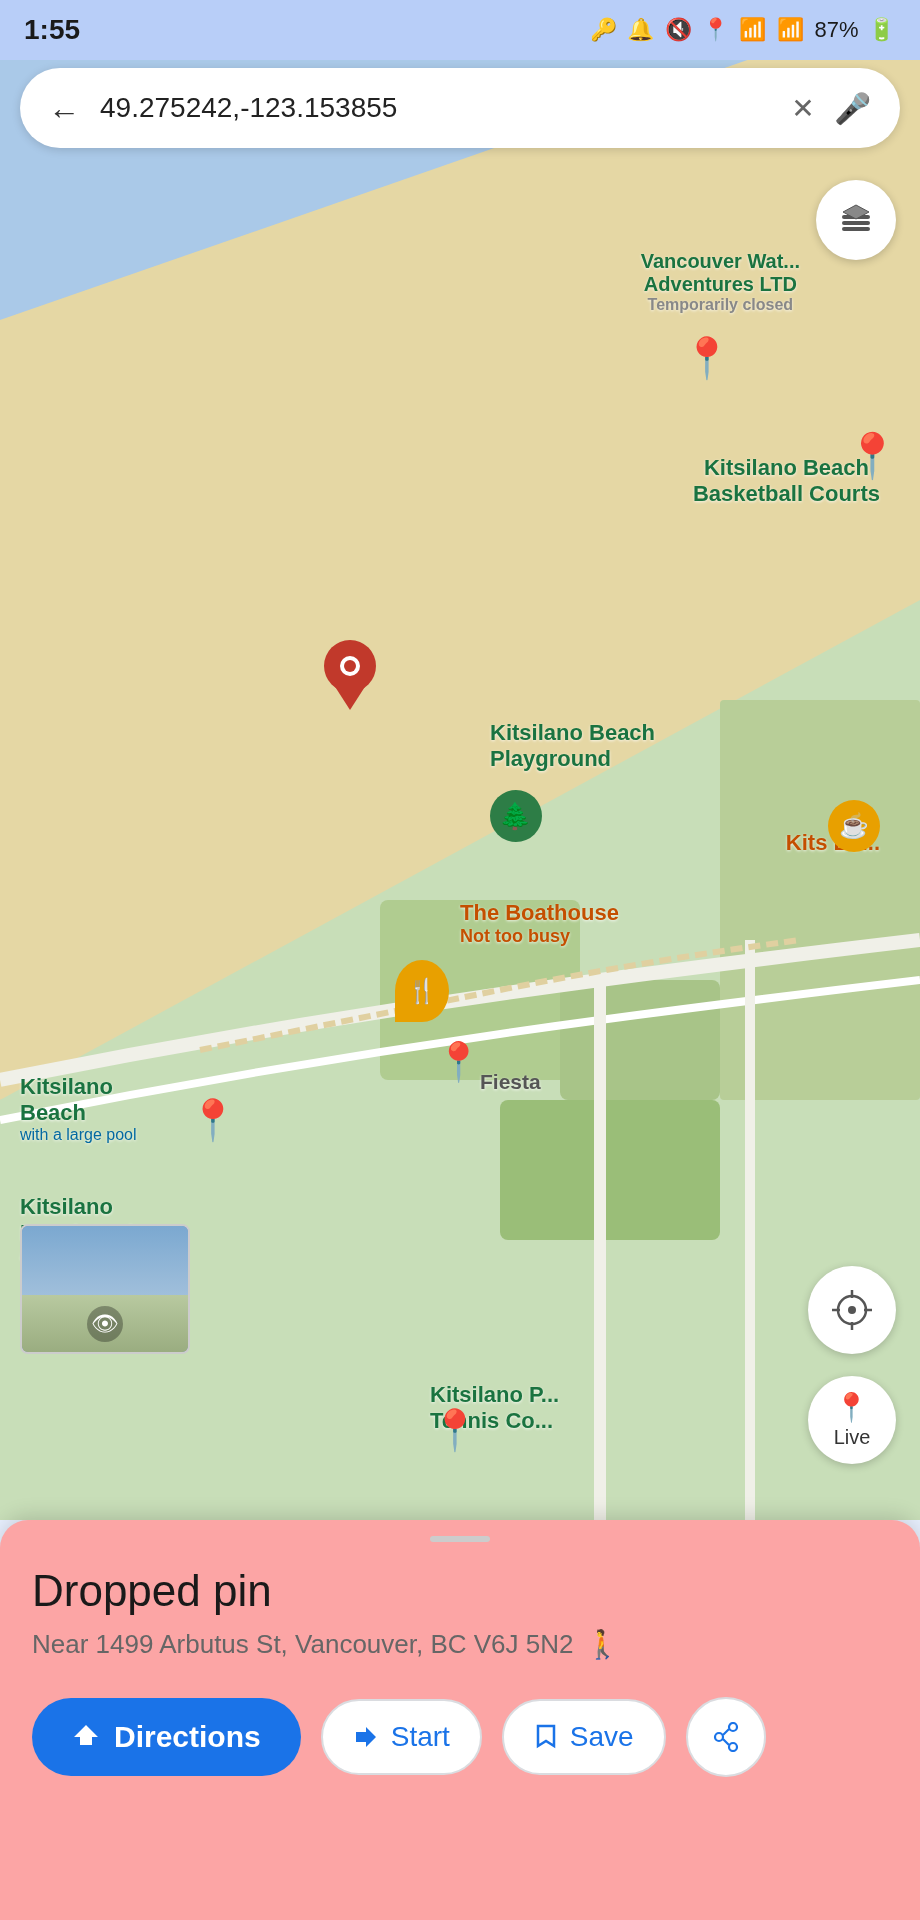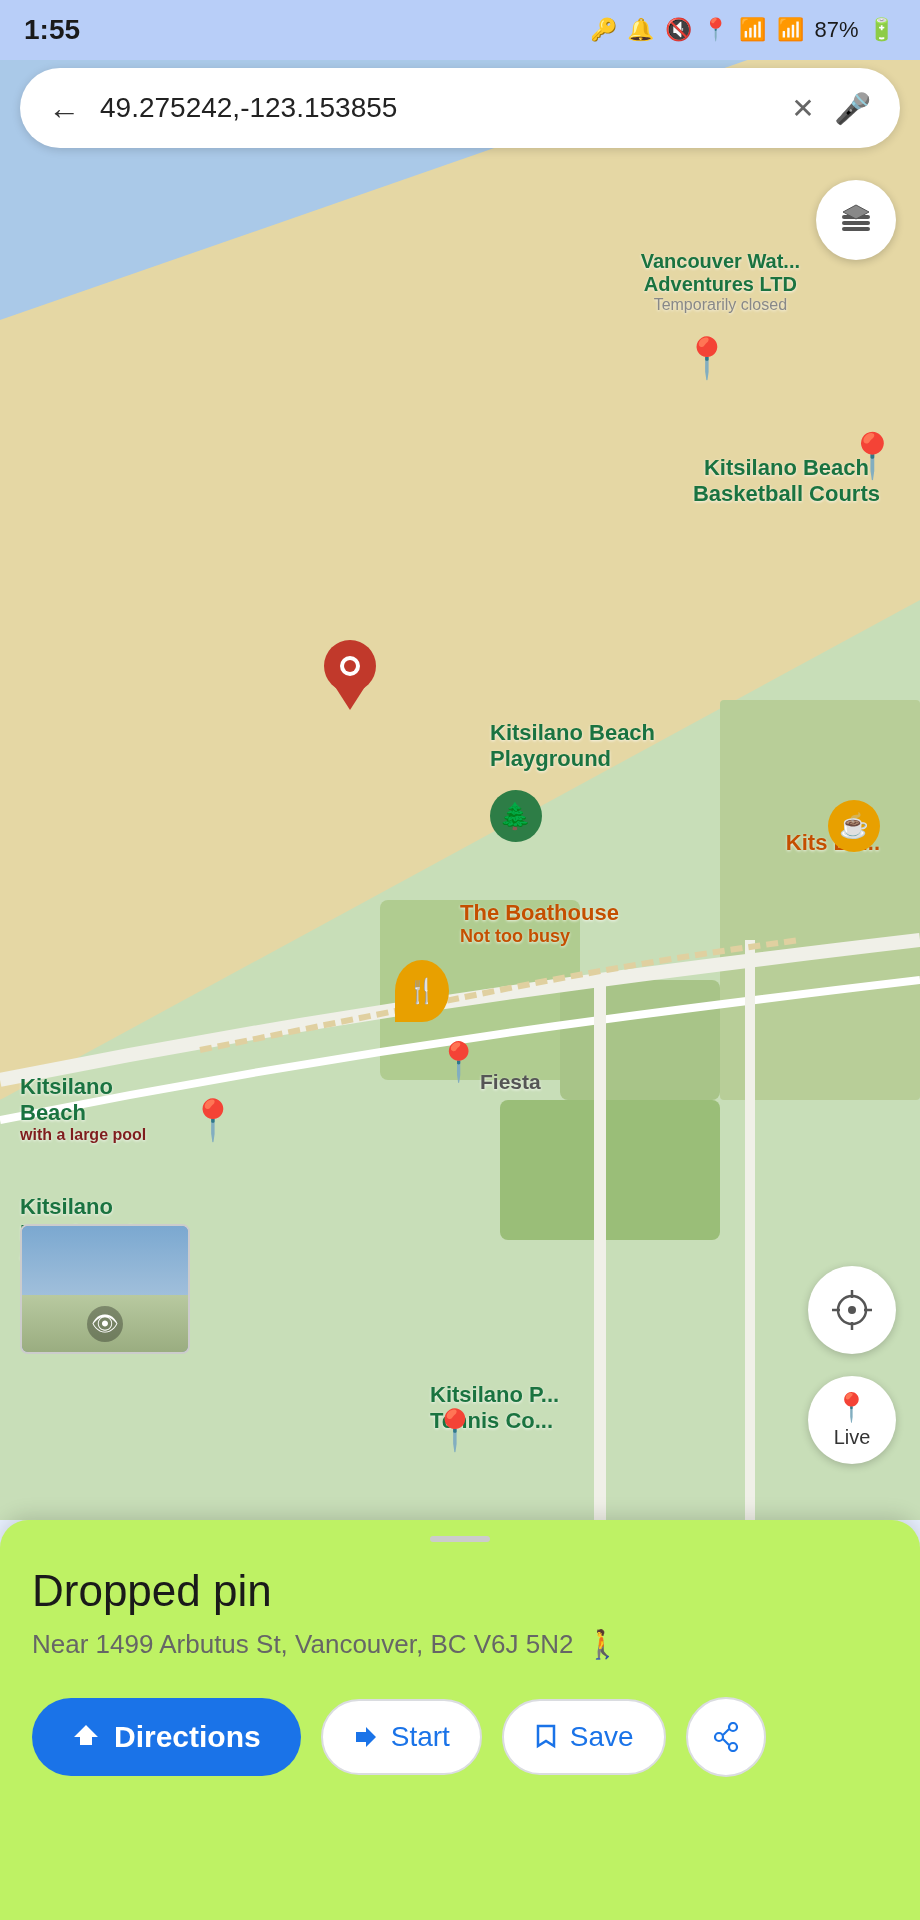--- a/index.html
+++ b/index.html
@@ -207,21 +207,21 @@
     }
     .map-label.green { color: #1a7340; }
     .map-label.orange { color: #c44f00; }
 
     
     .bottom-sheet {
       position: absolute;
       bottom: 0;
       left: 0;
       right: 0;
-      background: #bef264;
+      background: #fca5a5;
       border-radius: 28px 28px 0 0;
       padding: 16px 32px 32px;
       z-index: 200;
       box-shadow: 0 -4px 20px rgba(0,0,0,0.15);
       height: 400px;
     }
     .sheet-handle {
       width: 60px;
       height: 6px;
       background: #ccc;
@@ -336,21 +336,21 @@
     <path d="M 0 1120 Q 300 1060 600 1020 Q 750 1000 920 980" stroke="white" stroke-width="8" fill="none"></path>
     <path d="M 600 980 L 600 1520" stroke="#f0f0e8" stroke-width="12" fill="none"></path>
     <path d="M 750 940 L 750 1520" stroke="#f0f0e8" stroke-width="10" fill="none"></path>
 
     <path d="M 200 1050 Q 350 1020 500 990 Q 650 960 800 940" stroke="#e0d0a0" stroke-width="6" fill="none" stroke-dasharray="12,6"></path>
   </svg>
 
   <div class="map-label green" style="top: 250px; right: 120px; text-align:center; font-size:20px; max-width:180px;">
     <div>Vancouver Wat...</div>
     <div>Adventures LTD</div>
-    <div style="font-size:16px; color:#888; font-weight:400;">Temporarily closed</div>
+    <div style="font-size:16px; color:#888; font-weight:700;">Temporarily closed</div>
   </div>
 
   <div style="position:absolute; top:335px; right:188px; z-index:50; font-size:40px; color:#888;">📍</div>
 
   <div class="map-label green" style="top: 455px; right: 40px; text-align:center; font-size:22px;">
     <div>Kitsilano Beach</div>
     <div>Basketball Courts</div>
   </div>
 
   <div style="position:absolute; top:430px; right:20px; z-index:50; font-size:44px; color:#2d7d46;">📍</div>
@@ -371,21 +371,21 @@
 
   <div class="map-label orange" style="top: 830px; right: 40px; font-size:22px;">Kits Be...</div>
   <div style="position:absolute; top:800px; right:40px; z-index:50; width:52px; height:52px; background:#e8a000; border-radius:50%; display:flex; align-items:center; justify-content:center; font-size:24px;">☕</div>
 
   <div class="map-label" style="top: 1070px; left: 480px; font-size:21px; color:#555;">Fiesta</div>
   <div style="position:absolute; top:1040px; left:435px; z-index:50; font-size:38px; color:#888;">📍</div>
 
   <div class="map-label green" style="bottom: 560px; left: 20px; font-size:22px;">
     <div>Kitsilano</div>
     <div>Beach</div>
-    <div style="font-size:16px; color:#7f1d1d; font-weight:700;">with a large pool</div>
+    <div style="font-size:16px; color:#0369a1; font-weight:400;">with a large pool</div>
   </div>
   <div style="position:absolute; bottom: 560px; left: 188px; z-index:50; font-size:40px; color:#2d7d46;">📍</div>
 
   <div class="map-label green" style="bottom: 440px; left: 20px; font-size:22px;">
     <div>Kitsilano</div>
     <div>Beach Park</div>
     <div style="font-size:16px; color:#555; font-weight:400;">an usual</div>
   </div>
 
   <div class="map-label green" style="bottom: 270px; left: 430px; font-size:22px;">

